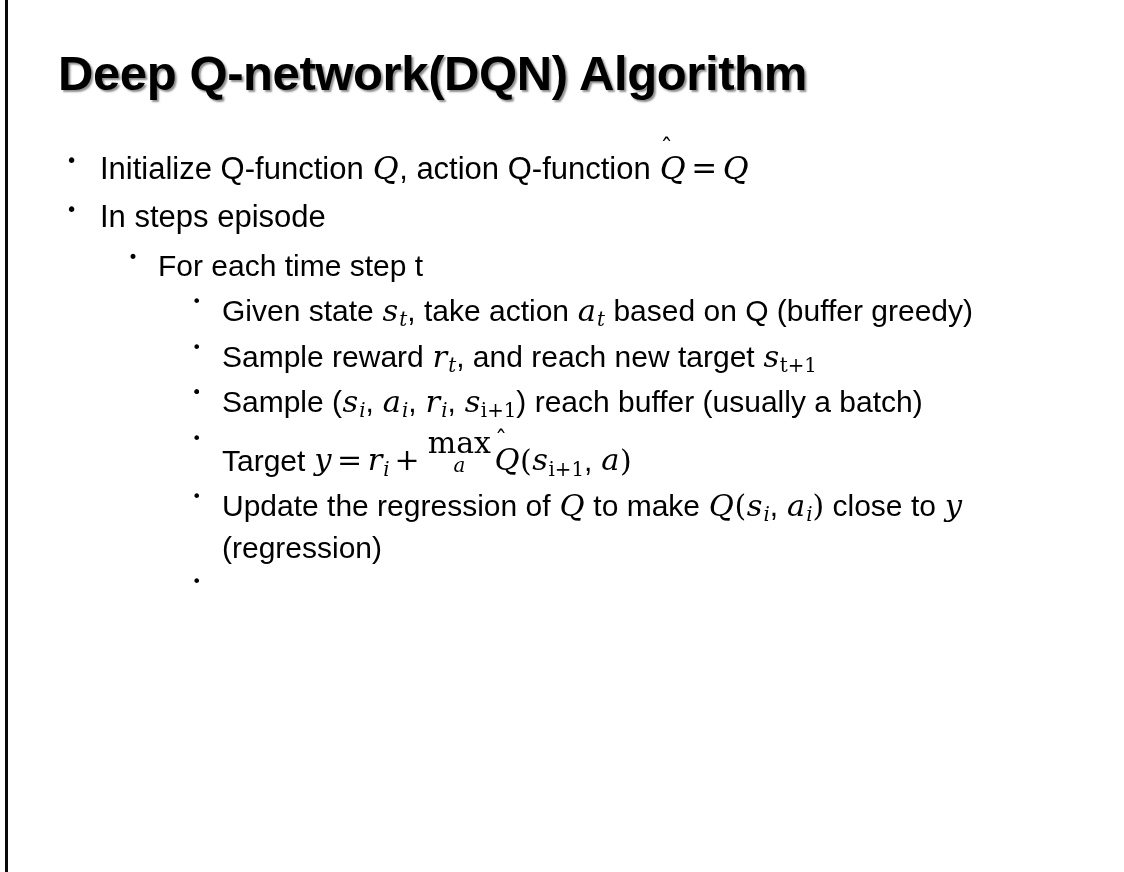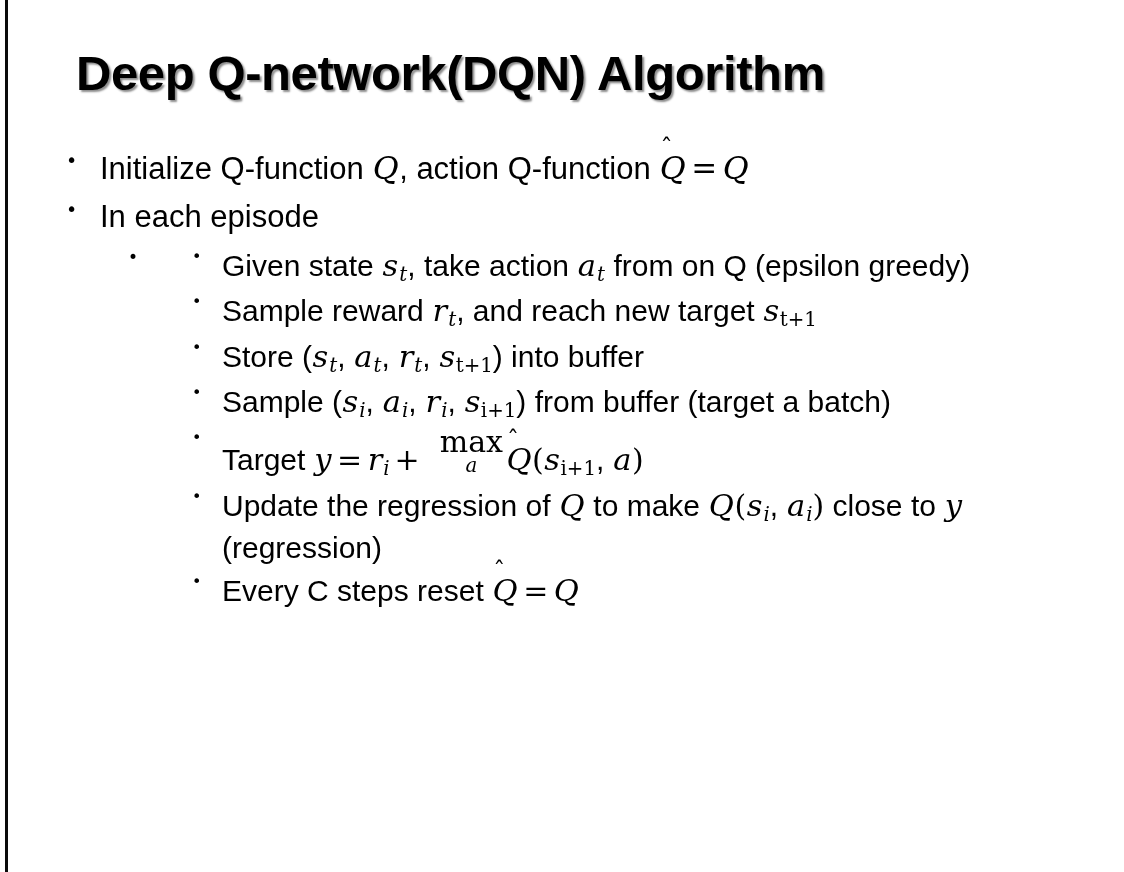--- a/index.html
+++ b/index.html
@@ -28,21 +28,21 @@
     left: 5px;
     top: 0;
     width: 3px;
     height: 872px;
     background: #0a0a0a;
   }
 
   
   #title {
     position: absolute;
-    left: 76px;
+    left: 58px;
     top: 47px;
     font-size: 49px;
     font-weight: 600;
     letter-spacing: -0.4px;
     line-height: 1.08;
     white-space: nowrap;
     text-shadow: 2px 2px 2px rgba(0,0,0,0.45);
   }
 
   
@@ -143,21 +143,20 @@
     font-style: normal;
   }
 
   
   .munder {
     display: inline-block;
     text-align: center;
     vertical-align: -0.04em;
     line-height: 1;
     padding: 0 3px;
-    margin-left: 12px;
   }
   .munder > .base {
     display: block;
     font-family: "DejaVu Serif", "Liberation Serif", serif;
     font-style: normal;
     font-size: 1em;
   }
   .munder > .under {
     display: block;
     font-family: "DejaVu Serif", "Liberation Serif", serif;
@@ -177,56 +176,55 @@
 
   <div id="body">
 
     <div class="bullet lvl1">
       <span class="dot">•</span>
       <span class="txt"><span>Initialize Q-function </span><span class="mi">Q</span><span>, action Q-function </span><span class="mhat"><span class="acc">̂</span><span class="mi">Q</span></span><span class="mrel">=</span><span class="mi">Q</span></span>
     </div>
 
     <div class="bullet lvl1">
       <span class="dot">•</span>
-      <span class="txt">In each episode</span>
+      <span class="txt">In steps episode</span>
     </div>
 
     <div class="bullet lvl2">
       <span class="dot">•</span>
-    </div>
-
-    <div class="bullet lvl3">
-      <span class="dot">•</span>
-      <span class="txt"><span>Given state </span><span class="mi">s</span><span class="msub">t</span><span>, take action </span><span class="mi">a</span><span class="msub">t</span><span> from on Q (epsilon greedy)</span></span>
+      <span class="txt">For each time step t</span>
+    </div>
+
+    <div class="bullet lvl3">
+      <span class="dot">•</span>
+      <span class="txt"><span>Given state </span><span class="mi">s</span><span class="msub">t</span><span>, take action </span><span class="mi">a</span><span class="msub">t</span><span> based on Q (buffer greedy)</span></span>
     </div>
 
     <div class="bullet lvl3">
       <span class="dot">•</span>
       <span class="txt"><span>Sample reward </span><span class="mi">r</span><span class="msub">t</span><span>, and reach new target </span><span class="mi">s</span><span class="msub-up">t+1</span></span>
     </div>
 
     <div class="bullet lvl3">
       <span class="dot">•</span>
-      <span class="txt"><span>Store (</span><span class="mi">s</span><span class="msub">t</span><span>, </span><span class="mi">a</span><span class="msub">t</span><span>, </span><span class="mi">r</span><span class="msub">t</span><span>, </span><span class="mi">s</span><span class="msub-up">t+1</span><span>) into buffer</span></span>
-    </div>
-
-    <div class="bullet lvl3">
-      <span class="dot">•</span>
-      <span class="txt"><span>Sample (</span><span class="mi">s</span><span class="msub">i</span><span>, </span><span class="mi">a</span><span class="msub">i</span><span>, </span><span class="mi">r</span><span class="msub">i</span><span>, </span><span class="mi">s</span><span class="msub-up">i+1</span><span>) from buffer (target a batch)</span></span>
+    </div>
+
+    <div class="bullet lvl3">
+      <span class="dot">•</span>
+      <span class="txt"><span>Sample (</span><span class="mi">s</span><span class="msub">i</span><span>, </span><span class="mi">a</span><span class="msub">i</span><span>, </span><span class="mi">r</span><span class="msub">i</span><span>, </span><span class="mi">s</span><span class="msub-up">i+1</span><span>) reach buffer (usually a batch)</span></span>
     </div>
 
     <div class="bullet lvl3">
       <span class="dot">•</span>
       <span class="txt"><span>Target </span><span class="mi">y</span><span class="mrel">=</span><span class="mi">r</span><span class="msub">i</span><span class="mrel">+</span><span class="munder"><span class="base">max</span><span class="under">a</span></span><span class="mhat"><span class="acc">̂</span><span class="mi">Q</span></span><span class="mfence">(</span><span class="mi">s</span><span class="msub-up">i+1</span><span>, </span><span class="mi">a</span><span class="mfence">)</span></span>
     </div>
 
     <div class="bullet lvl3">
       <span class="dot">•</span>
       <span class="txt"><span>Update the regression of </span><span class="mi">Q</span><span> to make </span><span class="mi">Q</span><span class="mfence">(</span><span class="mi">s</span><span class="msub">i</span><span>, </span><span class="mi">a</span><span class="msub">i</span><span class="mfence">)</span><span> close to </span><span class="mi">y</span><span> (regression)</span></span>
     </div>
 
     <div class="bullet lvl3">
       <span class="dot">•</span>
-      <span class="txt"><span>Every C steps reset </span><span class="mhat"><span class="acc">̂</span><span class="mi">Q</span></span><span class="mrel">=</span><span class="mi">Q</span></span>
     </div>
 
   </div>
 </div>
 
 </body></html>

